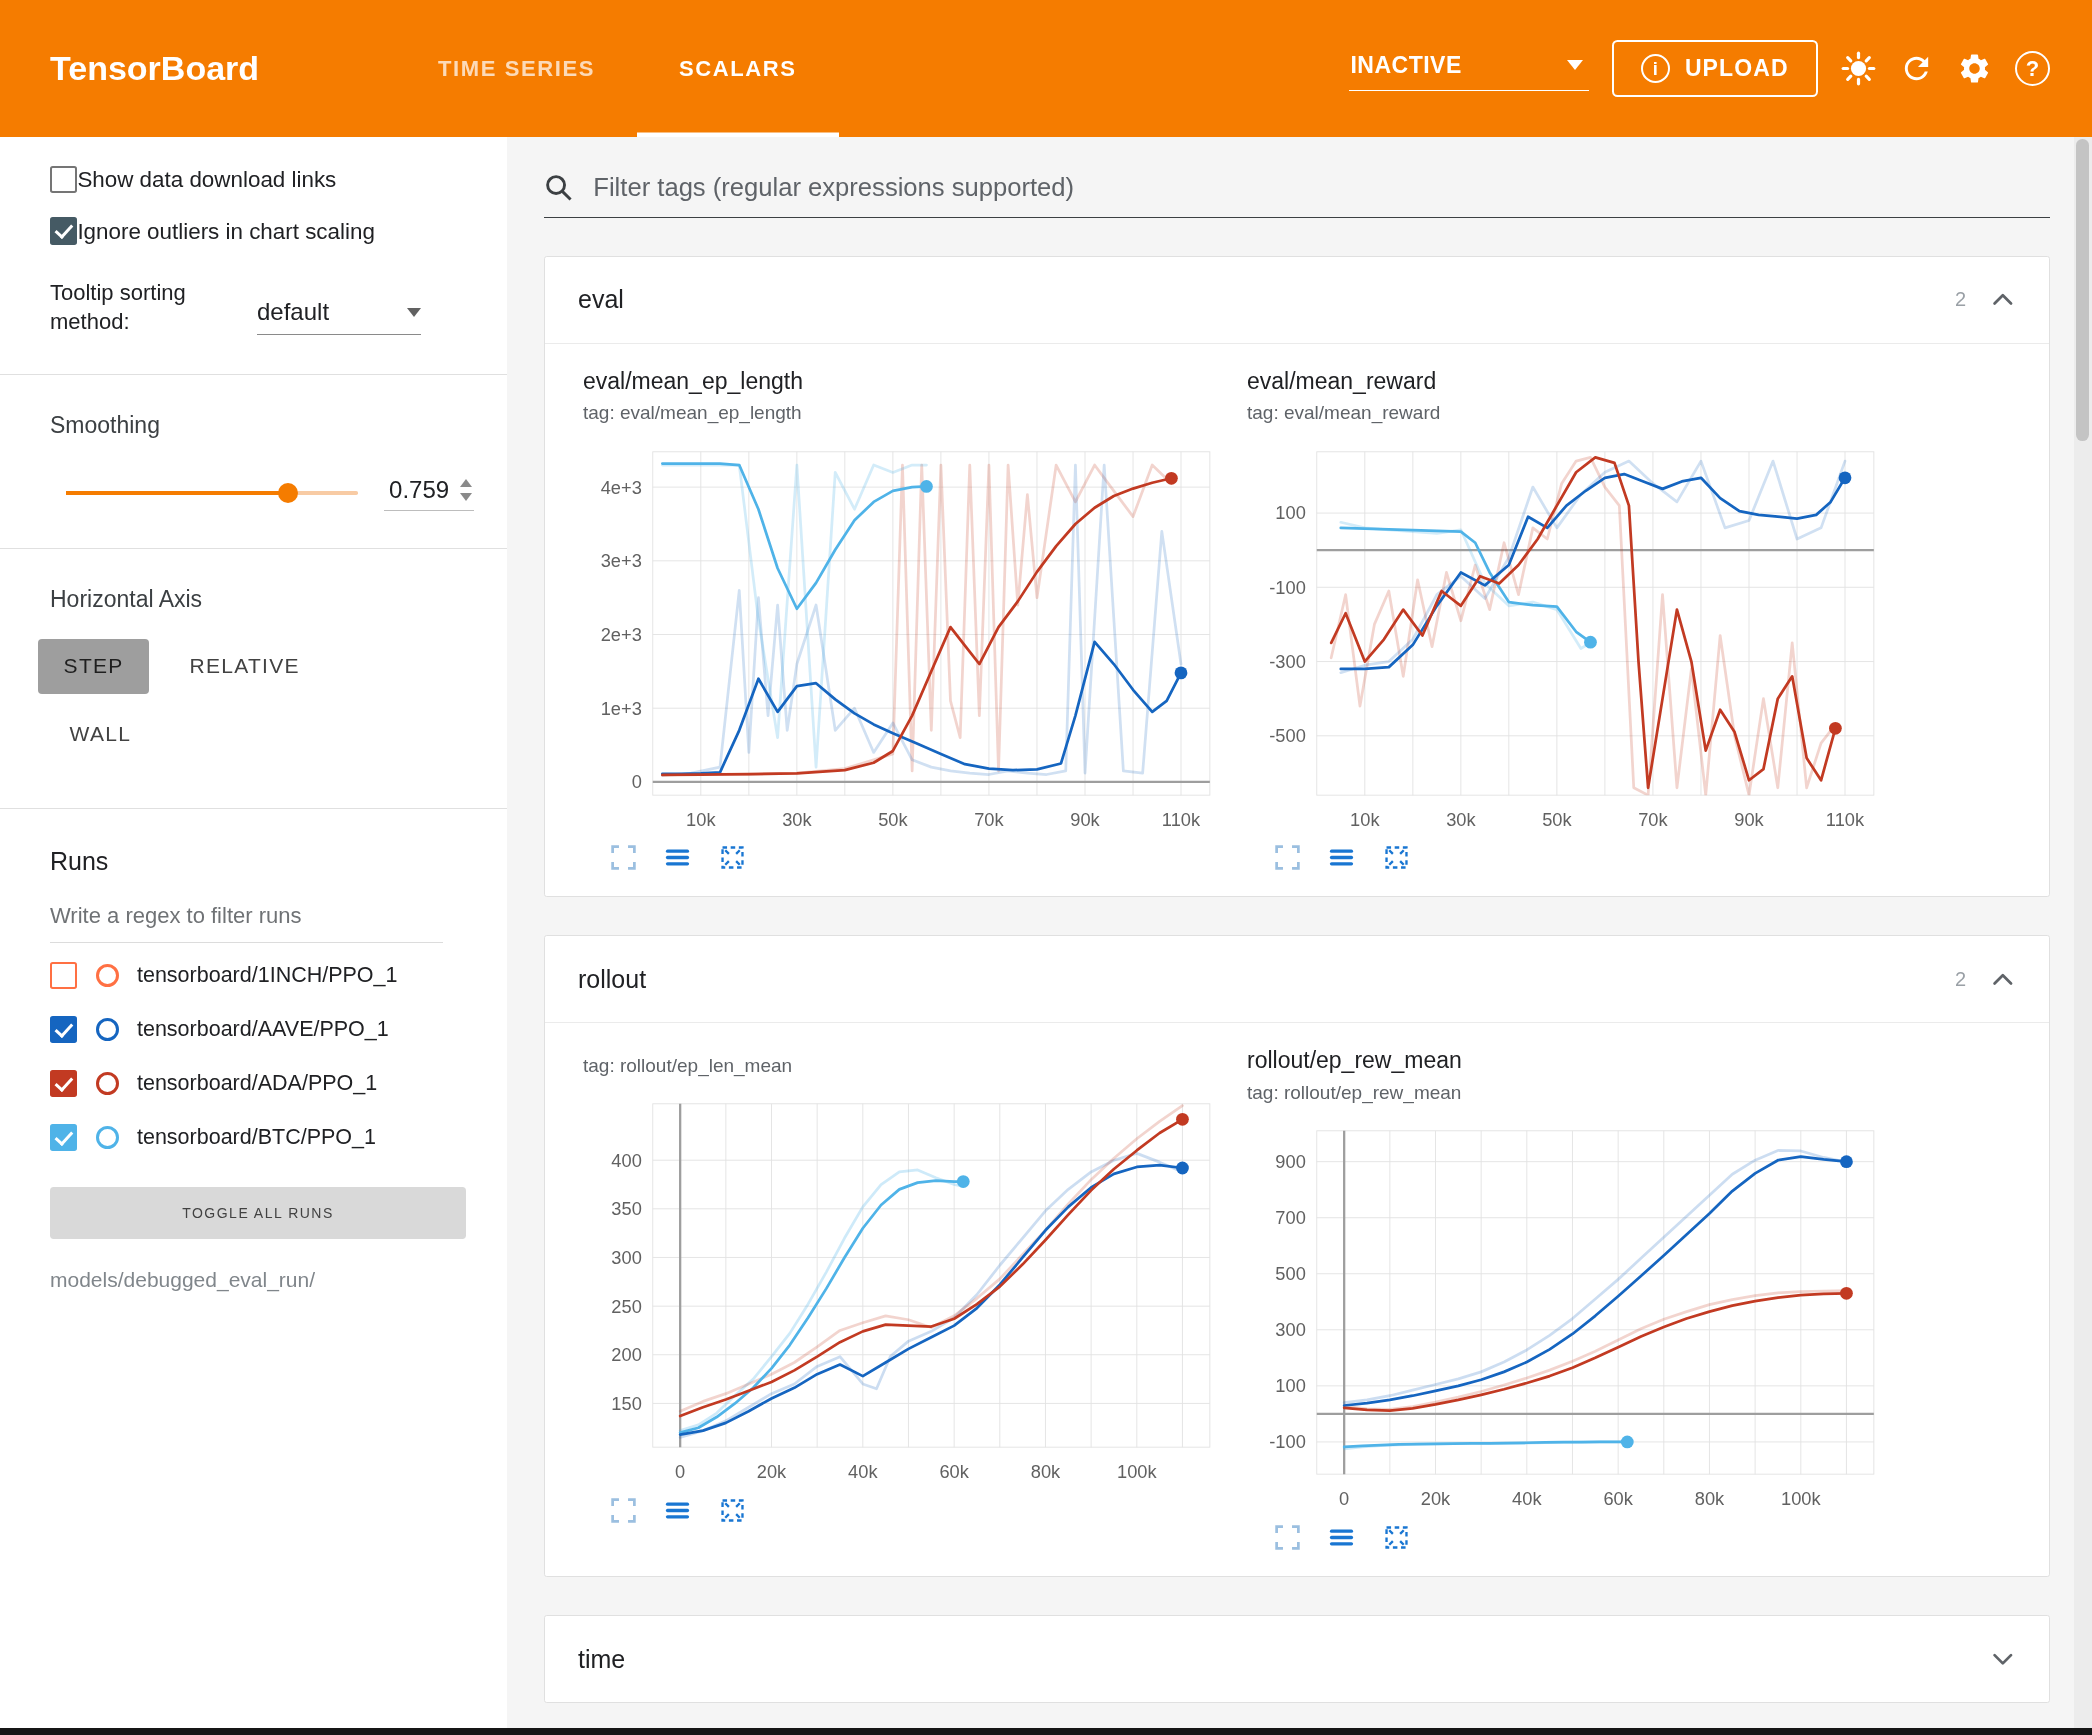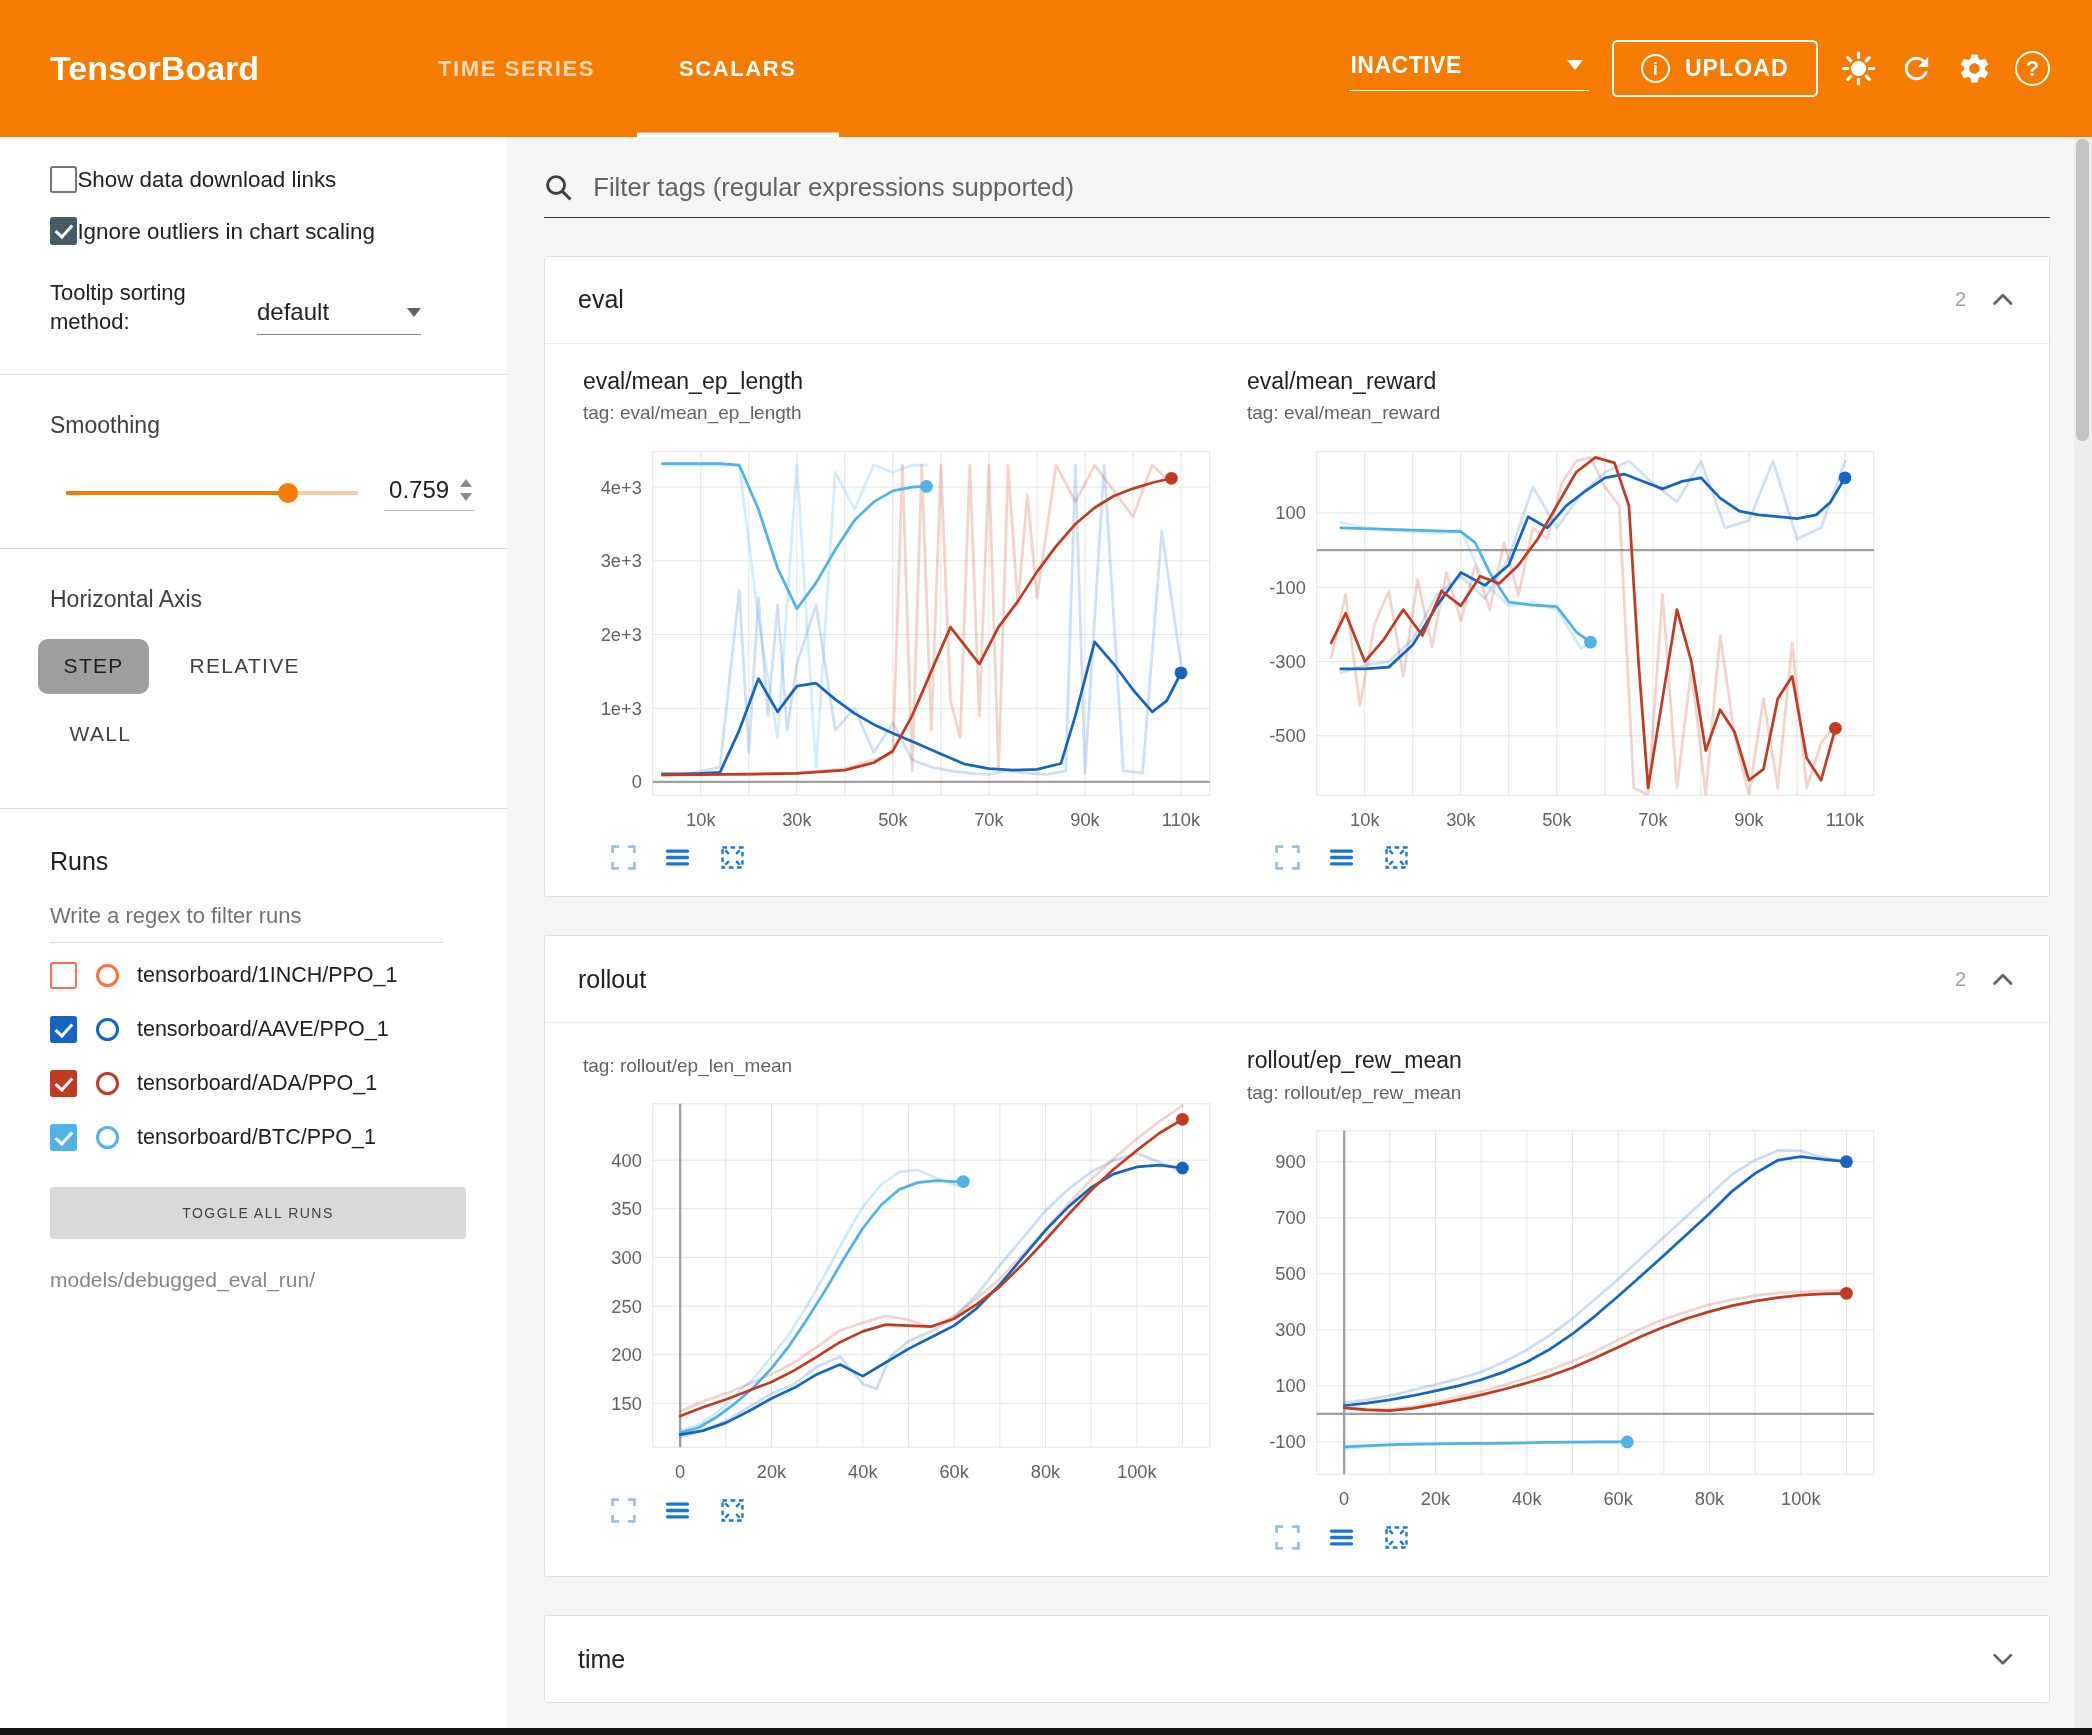--- a/index.html
+++ b/index.html
@@ -41,21 +41,21 @@
   .slider-row{display:flex;align-items:center;gap:25.6px;margin:35px 0 3.7px 66px;}
   .slider{position:relative;width:292px;height:3.7px;background:#f8cba4;border-radius:1.8px;flex:none;cursor:pointer;}
   .slider-fill{position:absolute;left:0;top:0;height:100%;width:76%;background:#f57c00;}
   .slider-thumb{position:absolute;left:76%;top:50%;transform:translate(-50%,-50%);width:20px;height:20px;border-radius:50%;background:#f57c00;}
   .num-input{display:flex;align-items:center;border-bottom:1.4px solid #bdbdbd;padding:1.8px 1.8px 6.4px 5.5px;font-size:24px;color:#202124;cursor:text;}
   .spin{display:flex;flex-direction:column;gap:5.5px;padding-left:11px;}
   .spin-up{width:0;height:0;border-left:6.4px solid transparent;border-right:6.4px solid transparent;border-bottom:8.2px solid #8a8a8a;}
   .spin-down{width:0;height:0;border-left:6.4px solid transparent;border-right:6.4px solid transparent;border-top:8.2px solid #8a8a8a;}
   .axis-row{margin:25.6px 0 0 38px;display:flex;gap:14.6px;}
   .axis-row.second{margin-top:12.8px;margin-left:44px;padding-bottom:9.1px;}
-  .axis-btn{font-family:inherit;font-size:21px;letter-spacing:1.3px;color:#424242;background:transparent;border:none;padding:15.5px 25.6px;cursor:pointer;border-radius:10px;}
+  .axis-btn{font-family:inherit;font-size:21px;letter-spacing:1.3px;color:#424242;background:transparent;border:none;padding:15.5px 25.6px;cursor:pointer;border-radius:4px;}
   .axis-btn.active{background:#9e9e9e;color:#1f1f1f;}
   .runs-title{font-size:25px;color:#202124;margin:38px 0 0 50px;}
   .runs-filter{display:block;margin:27.4px 0 5.5px 50px;width:393px;border:none;outline:none;border-bottom:0.9px solid #dcdcdc;font-size:22px;color:#202124;padding:0 0 12.8px 0;background:transparent;font-family:inherit;}
   .runs-filter::placeholder{color:#6f7275;}
   .run-row{display:flex;align-items:center;gap:18.3px;margin-left:50px;height:54px;cursor:pointer;}
   .run-checkbox{width:27.4px;height:27.4px;border:2.7px solid #757575;border-radius:2.7px;box-sizing:border-box;position:relative;flex:none;background:#fff;}
   .run-circle{width:23px;height:23px;border:3.2px solid #757575;border-radius:50%;box-sizing:border-box;flex:none;background:#fff;}
   .run-label{font-size:21.5px;color:#202124;white-space:nowrap;}
   .toggle-all{display:block;margin:22px 0 0 50px;width:416px;height:52px;background:#d9d9d9;border:none;border-radius:3.7px;font-family:inherit;font-size:14px;letter-spacing:1.5px;color:#424242;cursor:pointer;}
   .runs-path{font-size:21px;color:#80868b;margin:29px 0 0 50px;}

